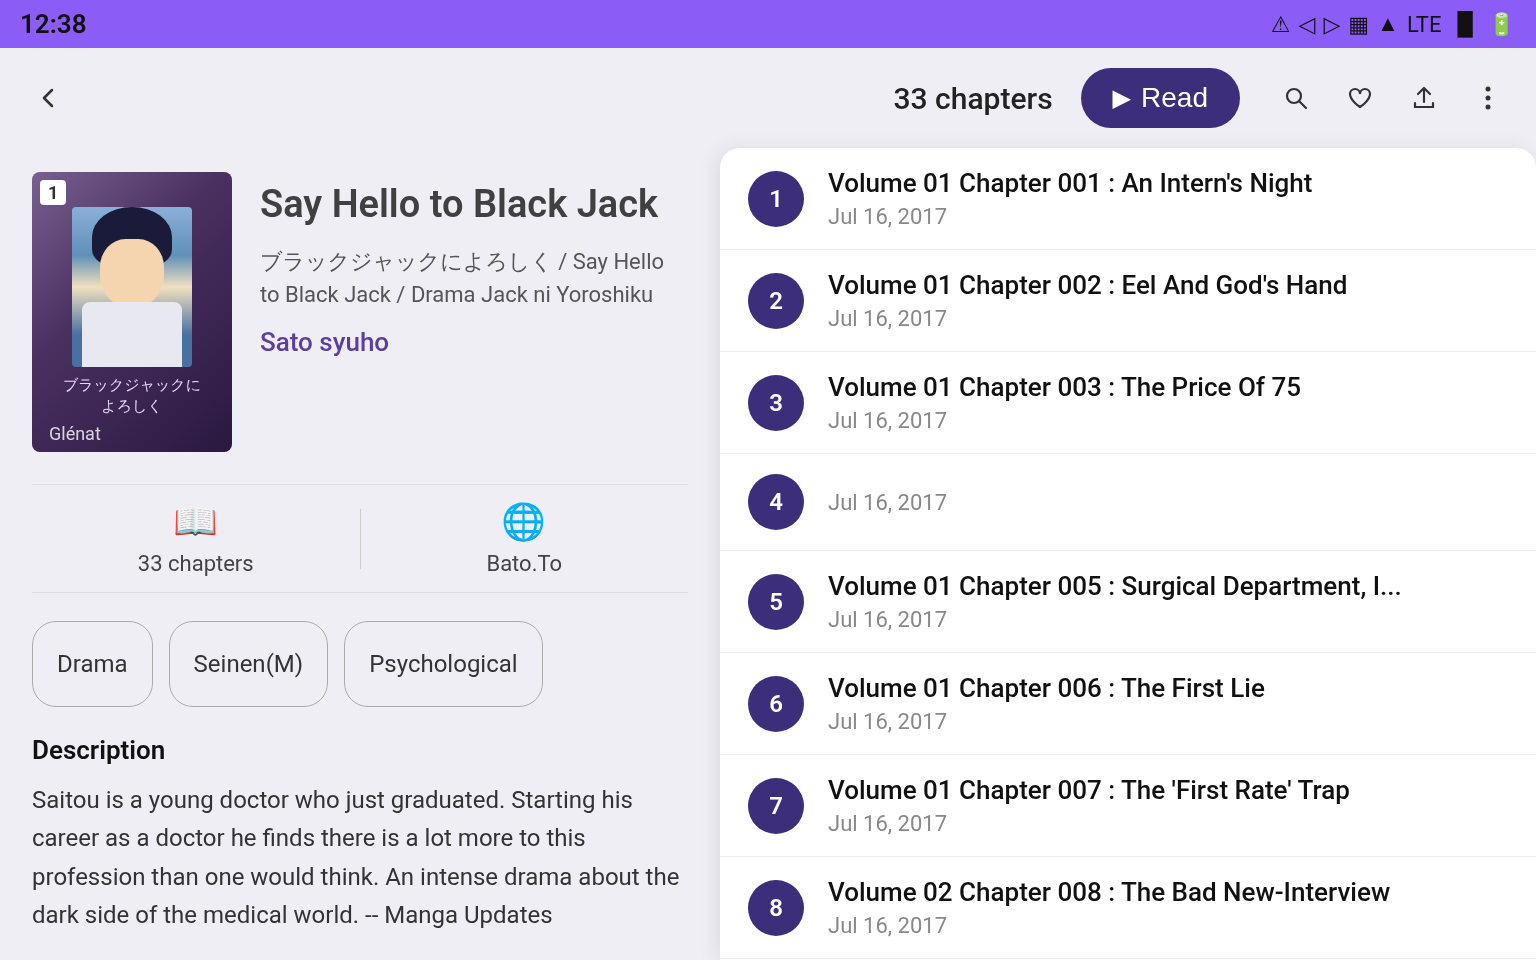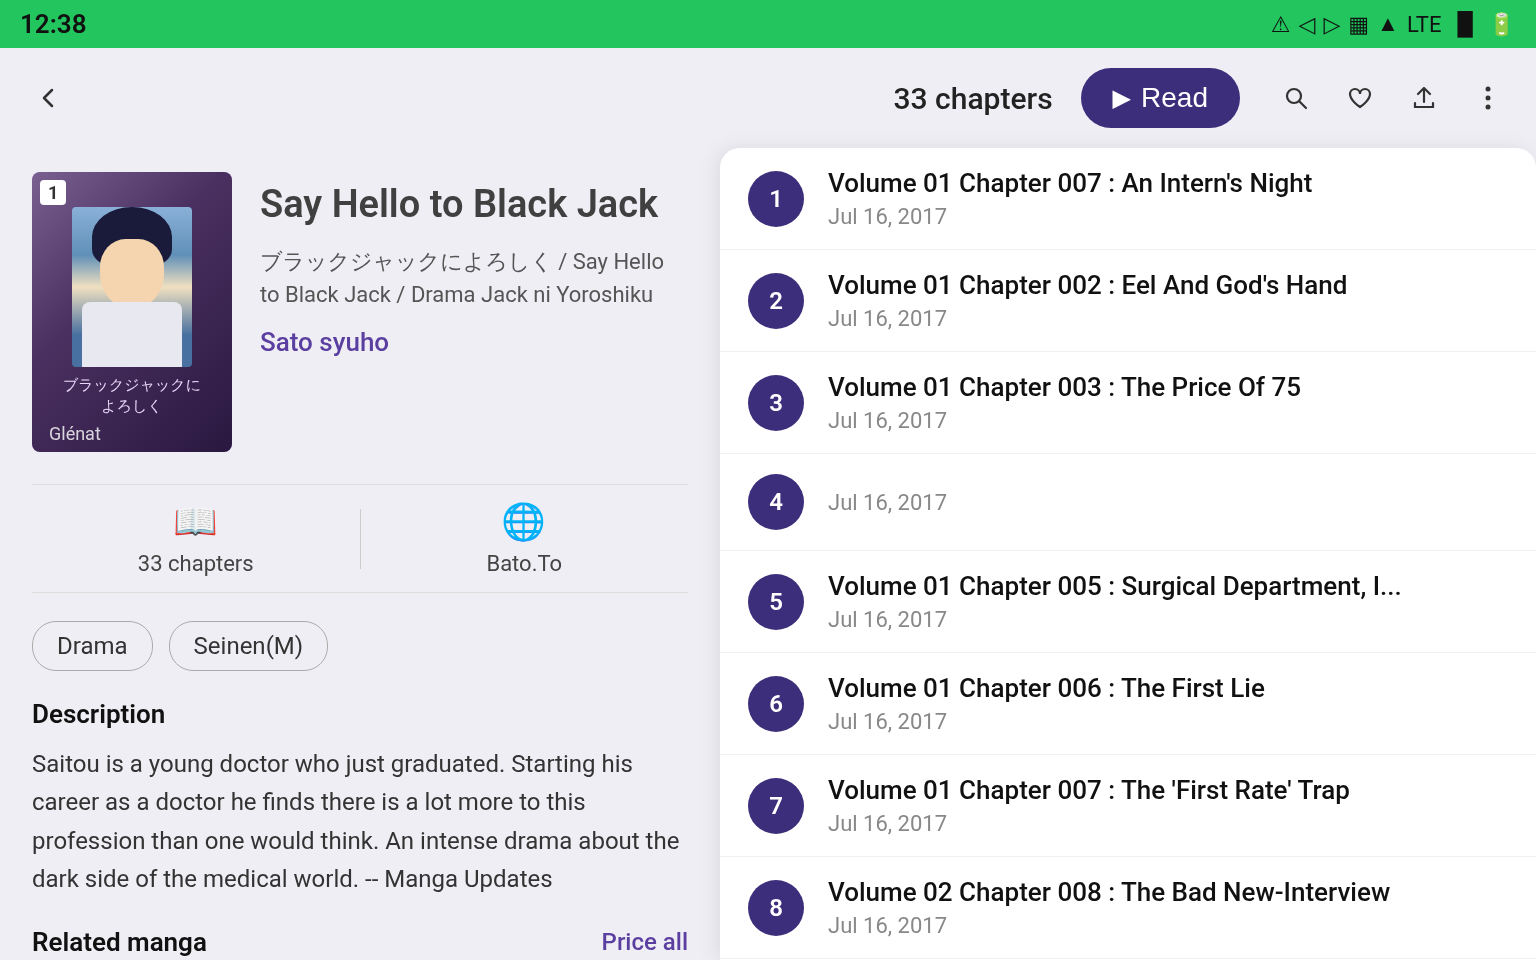--- a/index.html
+++ b/index.html
@@ -8,21 +8,21 @@
       height: 960px;
       background: #f0eef5;
       font-family: 'Roboto', Arial, sans-serif;
       overflow: hidden;
       position: relative;
     }
 
     
     .status-bar {
       height: 48px;
-      background: #22c55e;
+      background: #8b5cf6;
       display: flex;
       align-items: center;
       justify-content: space-between;
       padding: 0 20px;
     }
     .status-time {
       font-size: 26px;
       font-weight: 600;
       color: #111;
     }
@@ -213,21 +213,21 @@
     
     .tags-row {
       display: flex;
       gap: 16px;
       margin-bottom: 28px;
       flex-wrap: wrap;
     }
     .tag {
       border: 1.5px solid #aaa;
       border-radius: 24px;
-      padding: 10px 24px;
+      padding: 28px 24px;
       font-size: 24px;
       color: #333;
       background: transparent;
     }
 
     
     .section-title {
       font-size: 26px;
       font-weight: 600;
       color: #111;
@@ -397,20 +397,21 @@
       <div class="stat-divider"></div>
       <div class="stat-item">
         <span class="stat-icon">🌐</span>
         <span class="stat-label">Bato.To</span>
       </div>
     </div>
 
     <div class="tags-row">
       <span class="tag">Drama</span>
       <span class="tag">Seinen(M)</span>
+      <span class="tag">Psychological</span>
     </div>
 
     <div>
       <h2 class="section-title">Description</h2>
       <p class="description-text">Saitou is a young doctor who just graduated. Starting his career as a doctor he finds there is a lot more to this profession than one would think. An intense drama about the dark side of the medical world. -- Manga Updates</p>
     </div>
 
     <div class="related-section">
       <div class="related-header">
         <h2 class="section-title" style="margin-bottom:0;">Related manga</h2>
@@ -419,21 +420,21 @@
 
     </div>
 
   </div>
 
   <div class="right-panel">
 
   <div class="chapter-item">
       <div class="chapter-num">1</div>
       <div class="chapter-info">
-        <div class="chapter-title">Volume 01 Chapter 007 : An Intern's Night</div>
+        <div class="chapter-title">Volume 01 Chapter 001 : An Intern's Night</div>
         <div class="chapter-date">Jul 16, 2017</div>
       </div>
     </div>
       <div class="chapter-item">
       <div class="chapter-num">2</div>
       <div class="chapter-info">
         <div class="chapter-title">Volume 01 Chapter 002 : Eel And God's Hand</div>
         <div class="chapter-date">Jul 16, 2017</div>
       </div>
     </div>

